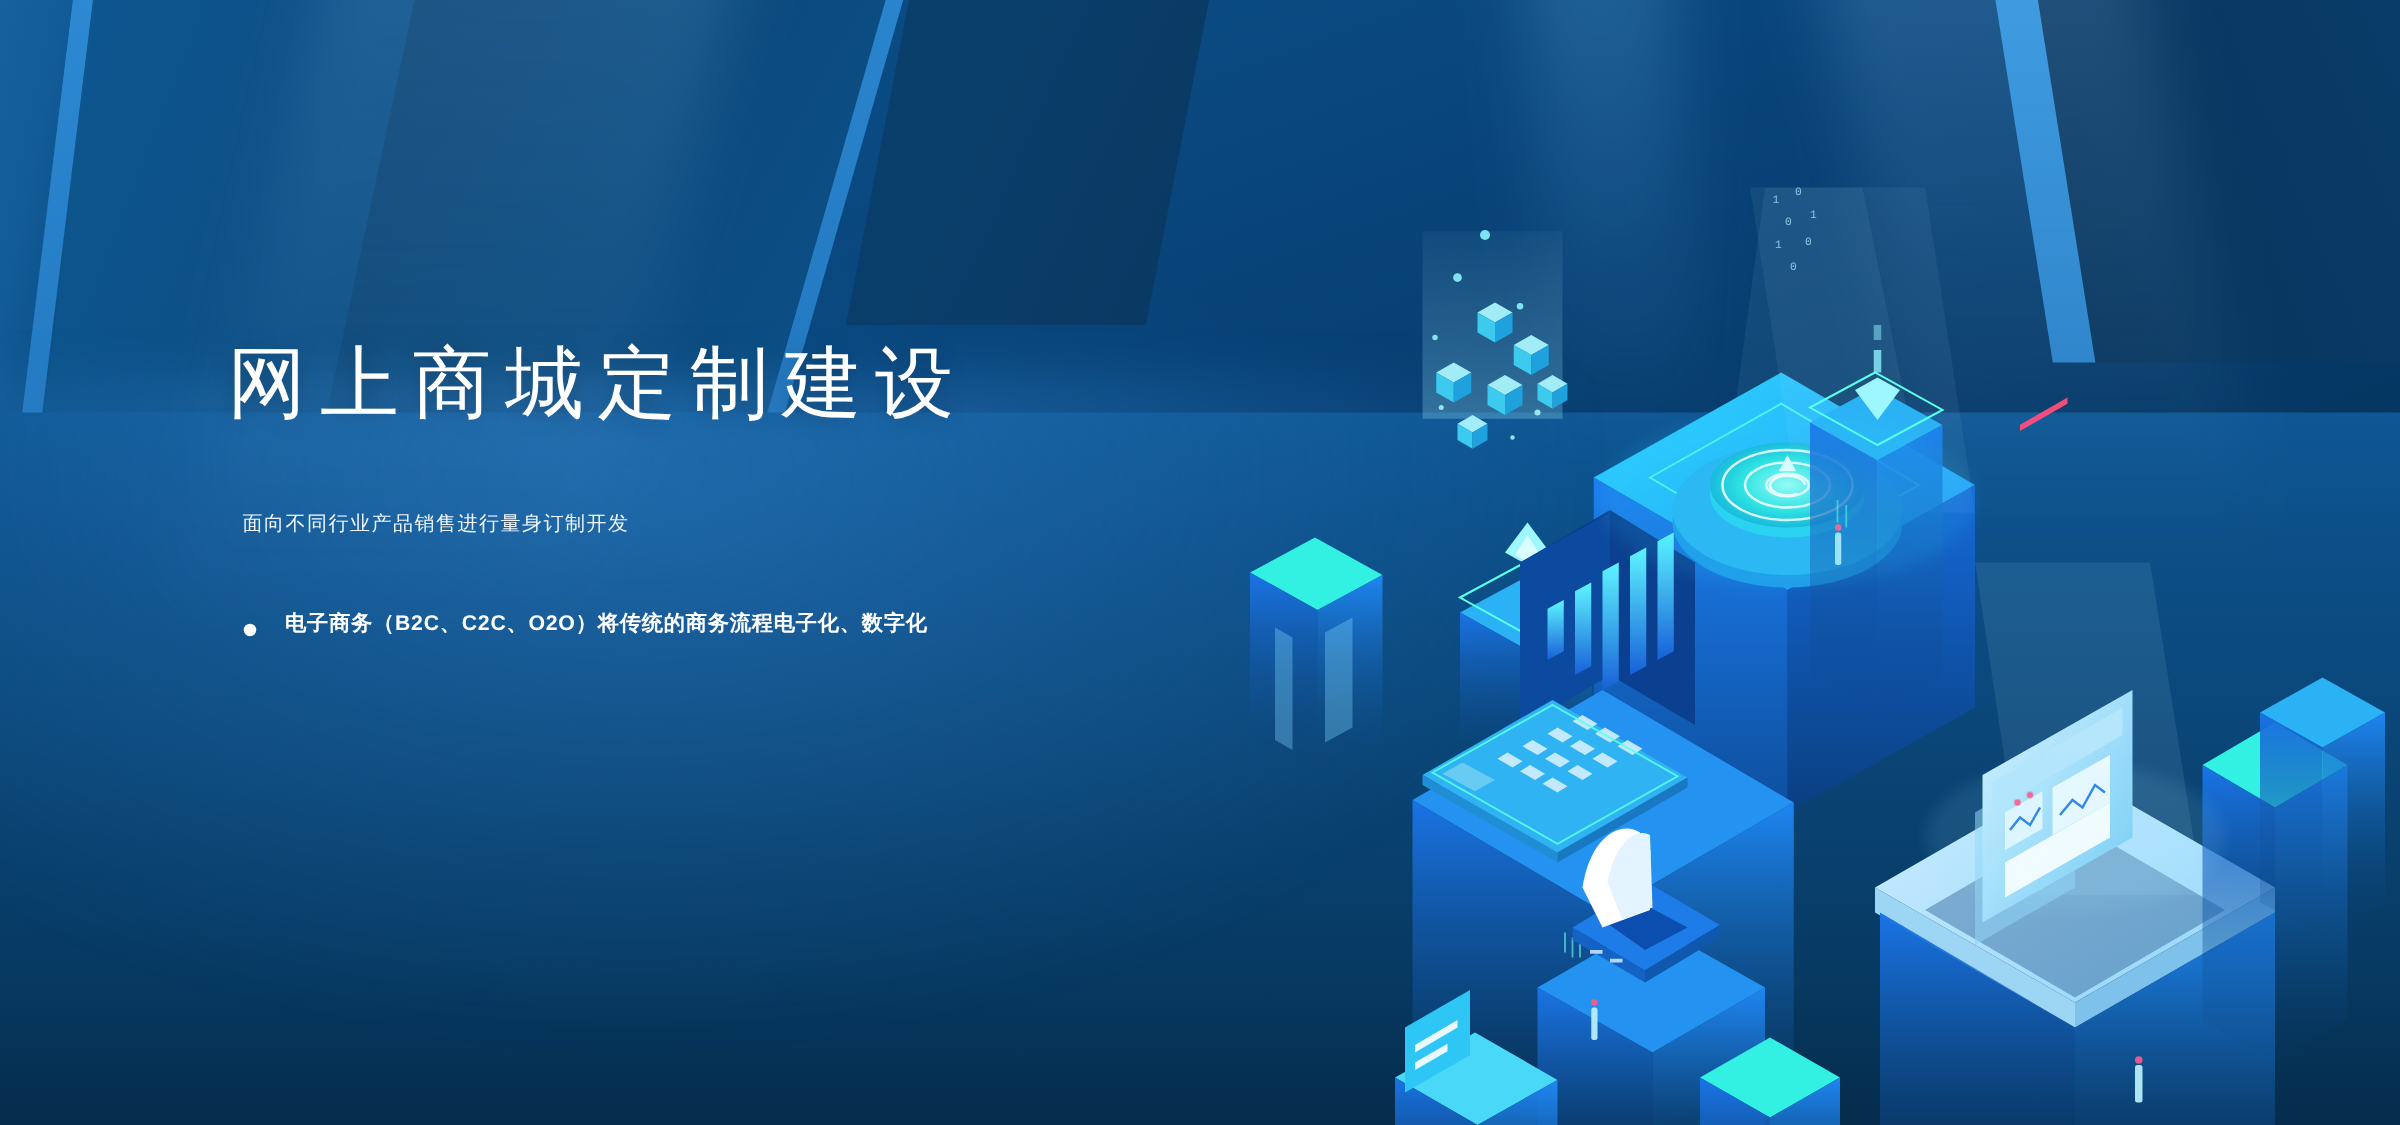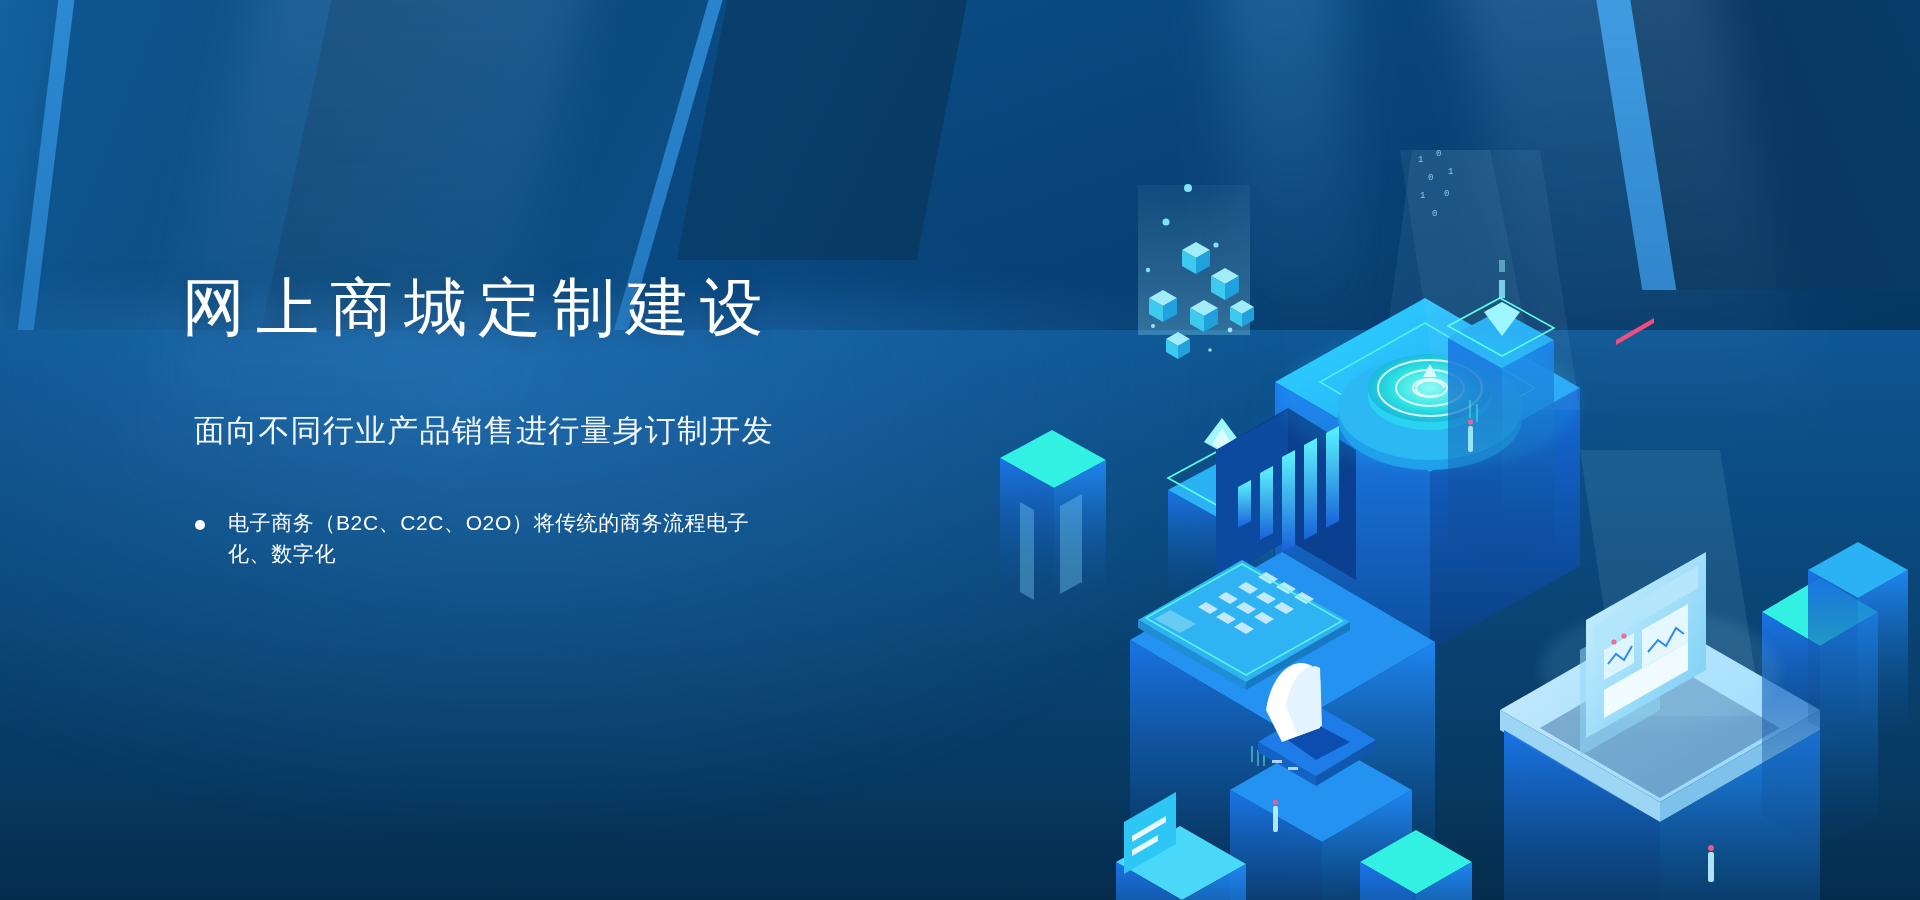--- a/index.html
+++ b/index.html
@@ -75,34 +75,34 @@
     font-size:63px;
     font-weight:300;
     letter-spacing:11px;
     line-height:1.06;
     white-space:nowrap;
     text-shadow:0 2px 18px rgba(0,0,0,0.22);
   }
   .hero-sub{
     margin:68px 0 0 12px;
     color:#f0f6fc;
-    font-size:31px;
+    font-size:16px;
     font-weight:400;
     letter-spacing:1.2px;
     line-height:1.4;
     white-space:nowrap;
   }
   .bullets{list-style:none;margin:56px 0 0 10px;padding:0;}
   .bullet{
     position:relative;
     padding-left:36px;
     margin-bottom:12px;
     color:#ffffff;
-    font-size:21px;
-    font-weight:400;
+    font-size:17px;
+    font-weight:700;
     line-height:1.45;
     letter-spacing:0.6px;
     max-width:565px;
   }
   .bullet .dot{
     position:absolute;left:3px;top:12px;
     width:10px;height:10px;border-radius:50%;
     background:#ffffff;
   }
 

